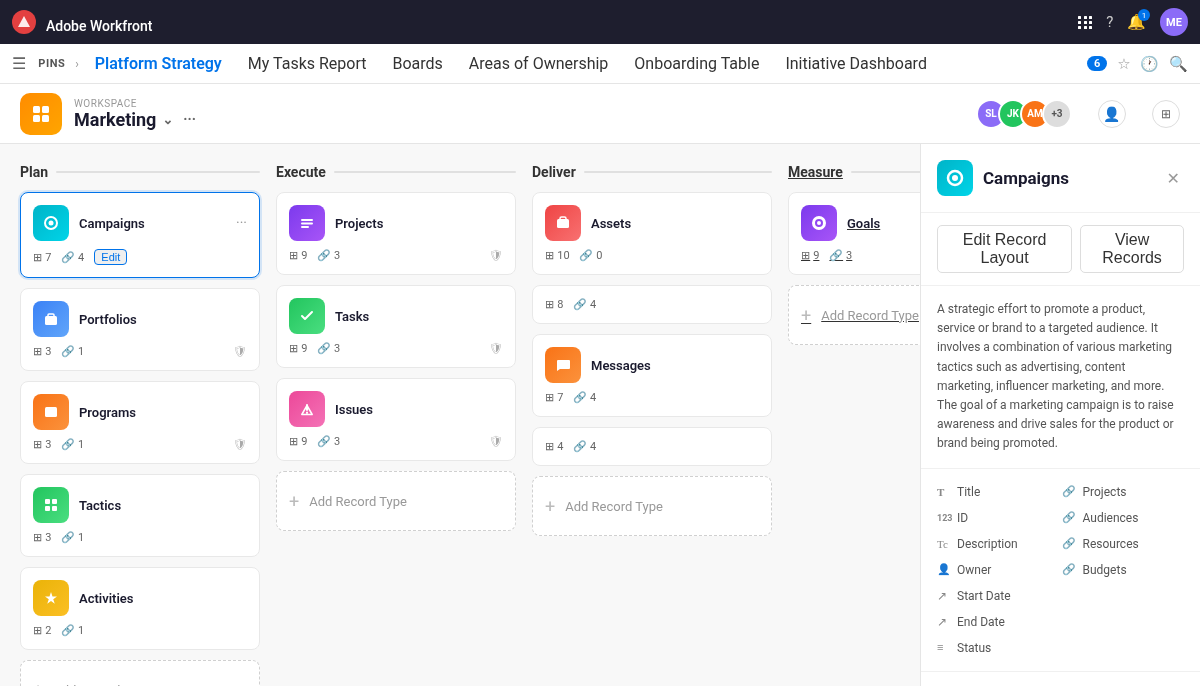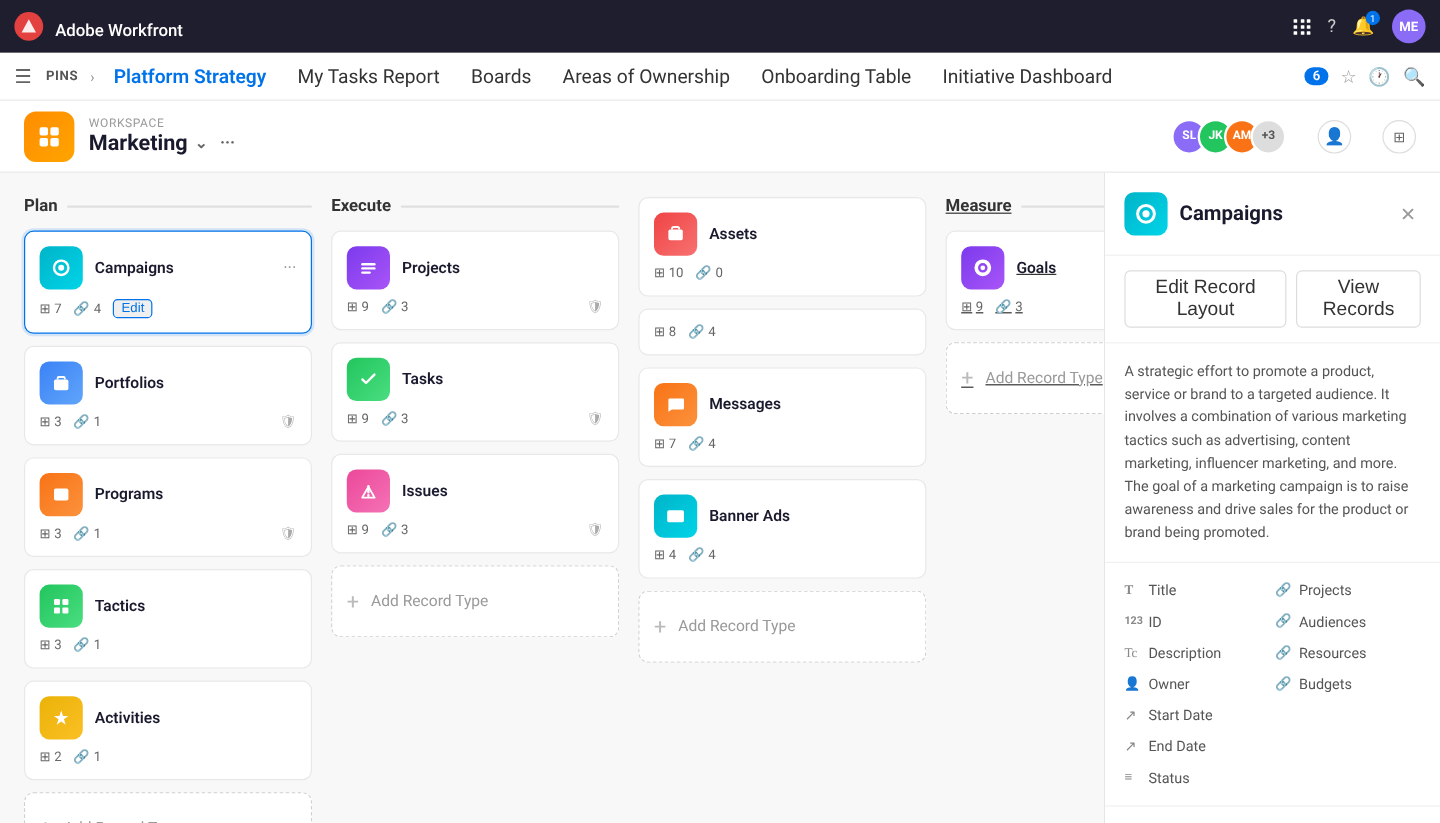--- a/index.html
+++ b/index.html
@@ -471,20 +471,23 @@
           </div>
         </div>
         <div class="add-record-card">
           <span class="add-plus">+</span>
           <span>Add Record Type</span>
         </div>
       </div>
     </div>
 
     <div class="column">
+      <div class="column-header">
+        <span>Deliver</span>
+      </div>
       <div class="cards-list">
 
         <div class="record-card">
           <div class="card-top">
             <div class="card-icon icon-red">
               <svg viewBox="0 0 18 18" fill="white">
                   <rect x="3" y="5" width="12" height="9" rx="1.5"></rect>
                   <path d="M6 5V4.5A1.5 1.5 0 017.5 3h3A1.5 1.5 0 0112 4.5V5" stroke="white" stroke-width="1.5" fill="none"></path>
                 </svg>
             </div>
@@ -530,29 +533,20 @@
               <span>7</span>
             </div>
             <div class="meta-item">
               <span class="meta-icon">🔗</span>
               <span>4</span>
             </div>
           </div>
         </div>
 
         <div class="record-card">
-          <div class="card-top">
-            <div class="card-icon icon-teal">
-              <svg viewBox="0 0 18 18" fill="white">
-                  <rect x="2" y="4" width="14" height="10" rx="1.5"></rect>
-                  <path d="M5 8h8M5 11h5" stroke="white" stroke-width="1.5" fill="none"></path>
-                </svg>
-            </div>
-            <span class="card-title">Banner Ads</span>
-          </div>
           <div class="card-meta">
             <div class="meta-item">
               <span class="meta-icon">⊞</span>
               <span>4</span>
             </div>
             <div class="meta-item">
               <span class="meta-icon">🔗</span>
               <span>4</span>
             </div>
           </div>

